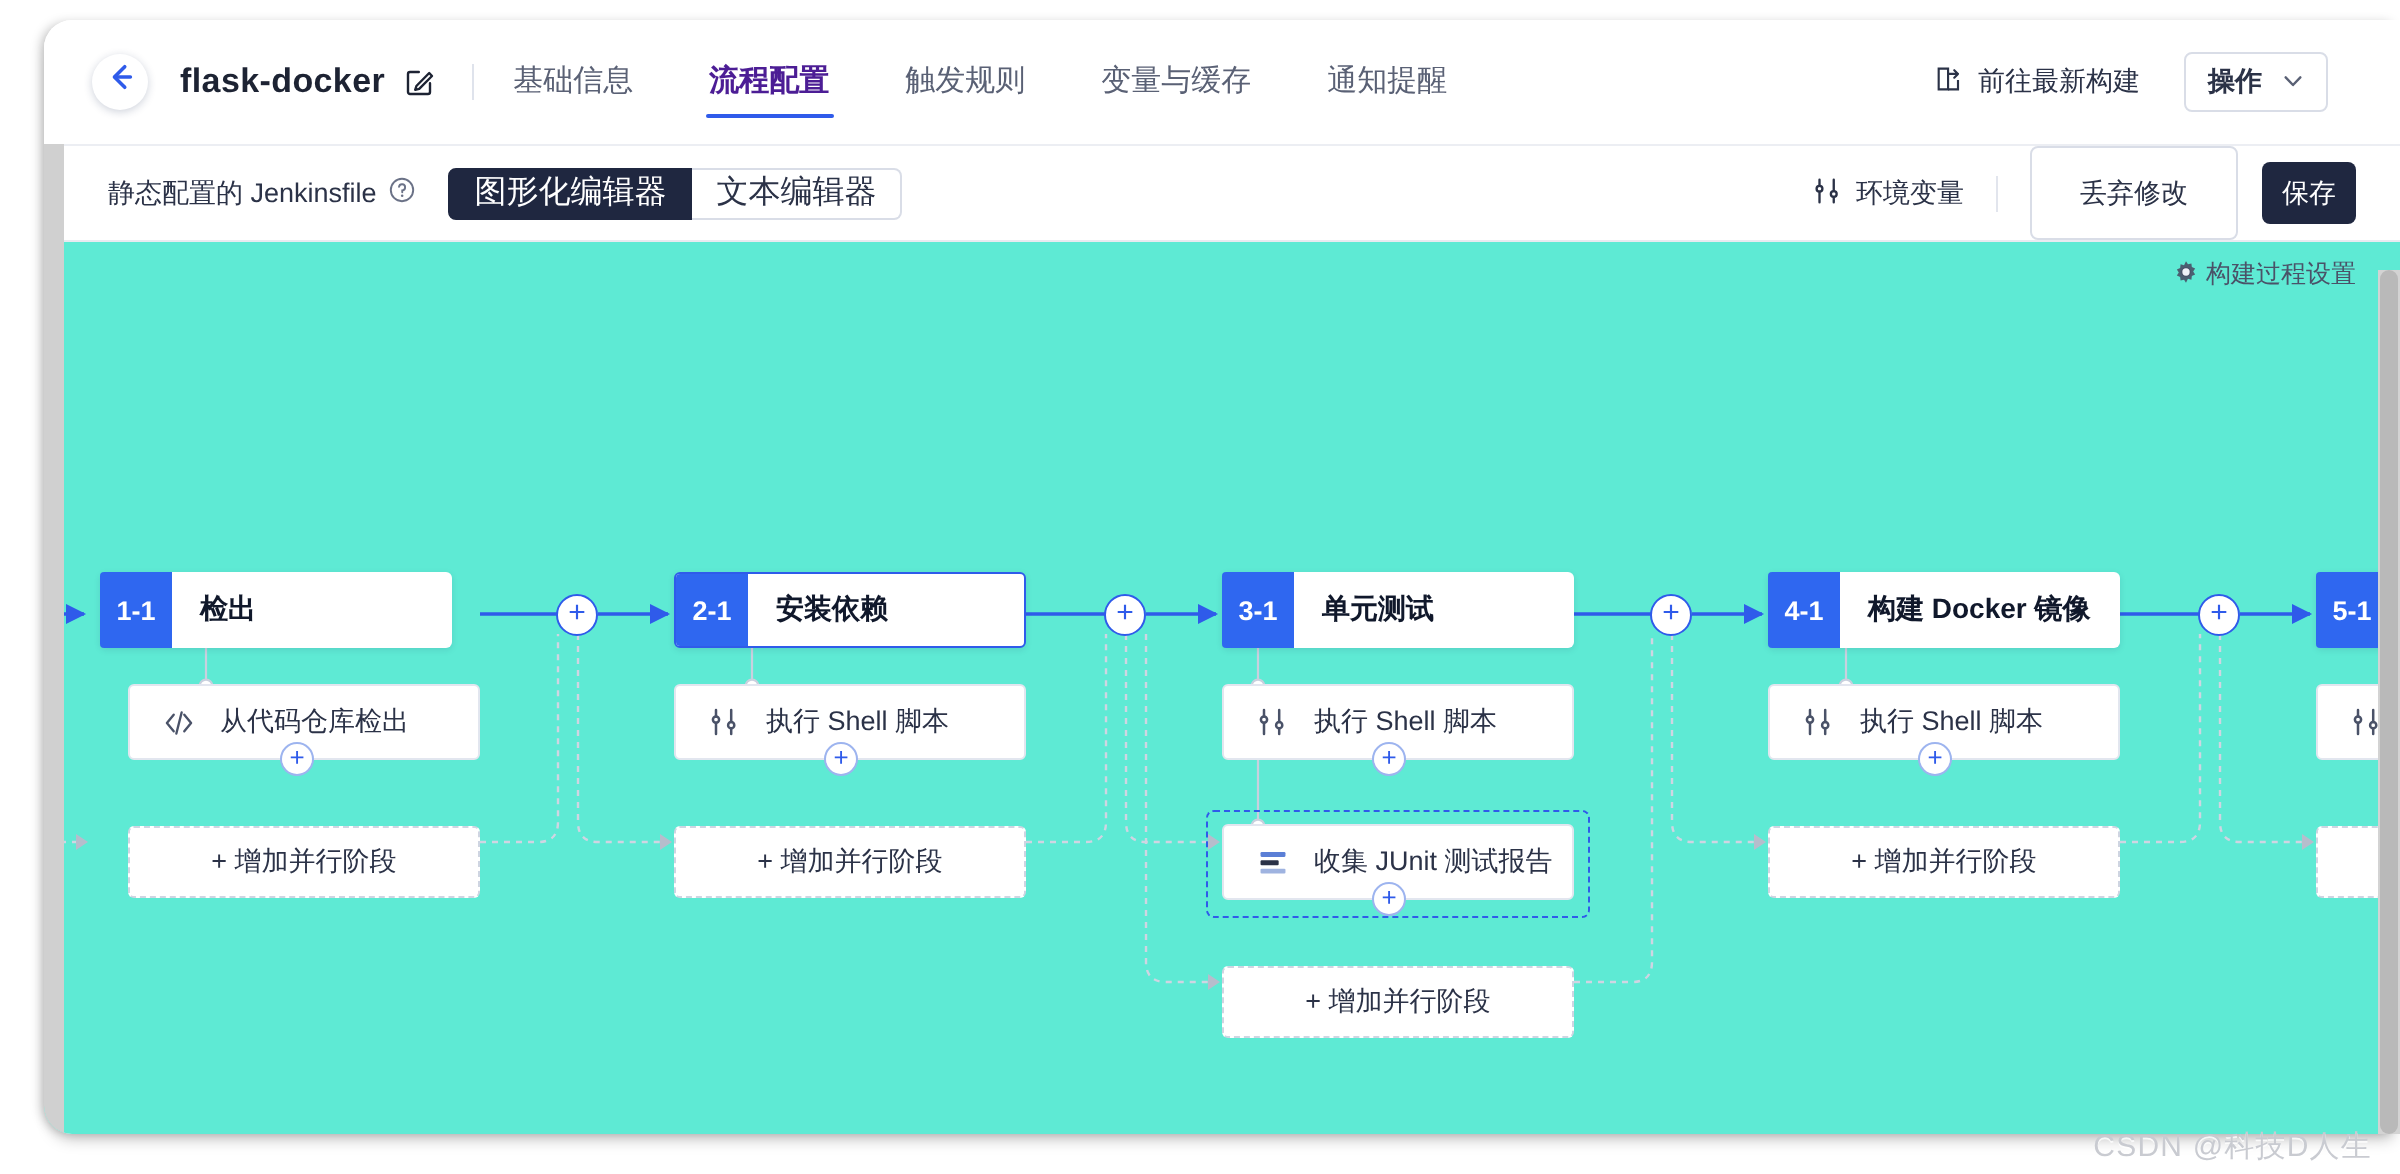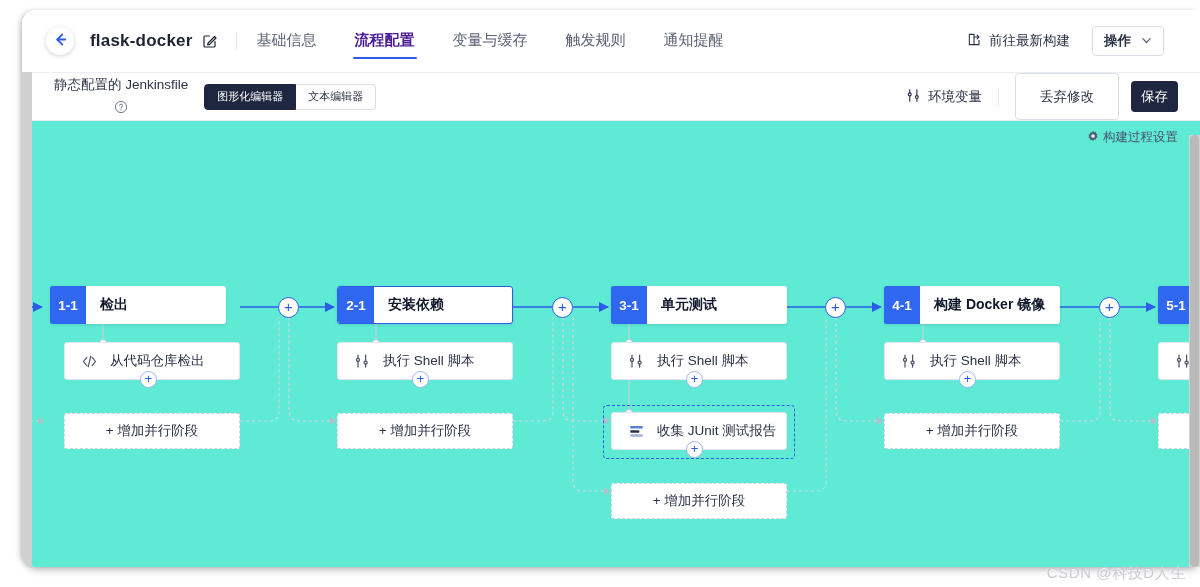--- a/index.html
+++ b/index.html
@@ -59,24 +59,24 @@
     font-weight:bold;
   }
   #run-btn{
     height:32px;padding:0 16px 0 13px;background:#1f2740;color:#fff;gap:8px;font-weight:500;
   }
   
   #subbar{
     height:47px;background:#fff;border-bottom:1px solid #e8eaf0;
     display:flex;align-items:center;padding:0 22px 0 32px;
   }
-  #jenkins-label{font-size:13.5px;color:#2b3247;display:flex;align-items:center;gap:6px;white-space:nowrap;flex-direction:column;}
+  #jenkins-label{font-size:13.5px;color:#2b3247;display:flex;align-items:center;gap:6px;white-space:nowrap;}
   #seg{display:flex;margin-left:16px;}
   .seg-btn{
-    height:26px;padding:0 12px;font-size:11px;display:flex;align-items:center;justify-content:center;
+    height:26px;padding:0 12px;font-size:16px;display:flex;align-items:center;justify-content:center;
     border:1px solid #d9dde7;cursor:pointer;box-sizing:border-box;white-space:nowrap;
   }
   .seg-btn:first-child{border-radius:4px 0 0 4px;}
   .seg-btn:last-child{border-radius:0 4px 4px 0;border-left:none;}
   .seg-btn.on{background:#1f2740;border-color:#1f2740;color:#fff;}
   .seg-btn.off{background:#fff;color:#2b3247;}
   #subbar-right{margin-left:auto;display:flex;align-items:center;}
   #envvar{display:flex;align-items:center;gap:7px;font-size:13.5px;color:#2b3247;cursor:pointer;white-space:nowrap;}
   #sub-div{width:1px;height:18px;background:#e2e5ed;margin:0 16px;}
   #discard-btn{height:47px;padding:0 24px;border:1px solid #d9dde7;background:#fff;color:#2b3247;margin-right:12px;}
@@ -167,22 +167,22 @@
         <path d="M13 8.6 V13 a1 1 0 0 1-1 1 H3 a1 1 0 0 1-1-1 V4 a1 1 0 0 1 1-1 H7.4" fill="none" stroke="#1d2333" stroke-width="1.2" stroke-linecap="round"></path>
         <path d="M6.2 10 L12.6 3.5 L14 5 L7.6 11.4 L5.6 11.9 Z" fill="none" stroke="#1d2333" stroke-width="1.2" stroke-linejoin="round"></path>
       </svg>
     </div>
 
     <div id="hdr-div"></div>
 
     <div id="tabs">
       <div class="tab">基础信息</div>
       <div class="tab active">流程配置</div>
+      <div class="tab">触发规则</div>
       <div class="tab">变量与缓存</div>
-      <div class="tab">触发规则</div>
       <div class="tab">通知提醒</div>
     </div>
 
     <div id="hdr-right">
       <div id="goto-build">
         <span>
           <svg width="15" height="15" viewBox="0 0 16 16">
             <path d="M2.5 2.5 h5 v11 h-5 z" fill="none" stroke="#2b3247" stroke-width="1.15"></path>
             <path d="M7.5 5.3 h5.3 m0 0 -2 -2 m2 2 -2 2" fill="none" stroke="#2b3247" stroke-width="1.15" stroke-linecap="round" stroke-linejoin="round"></path>
             <path d="M12.8 8.5 v5 h-5.3" fill="none" stroke="#2b3247" stroke-width="1.15"></path>

